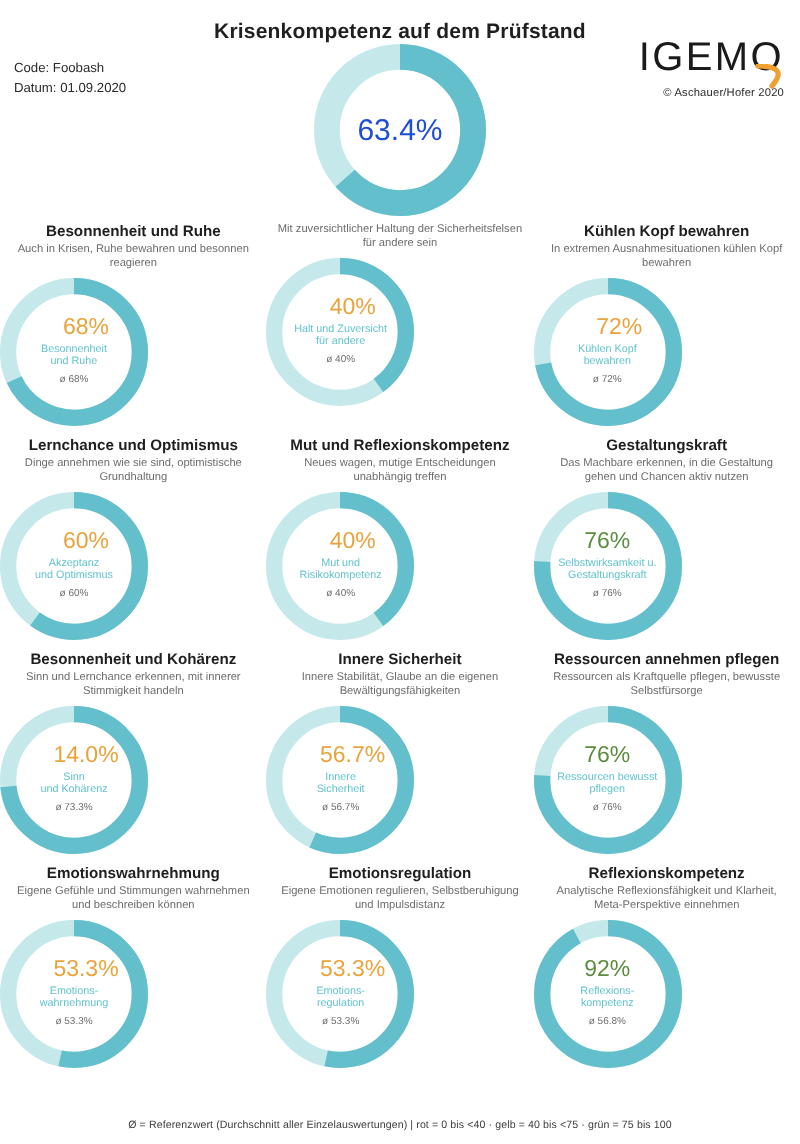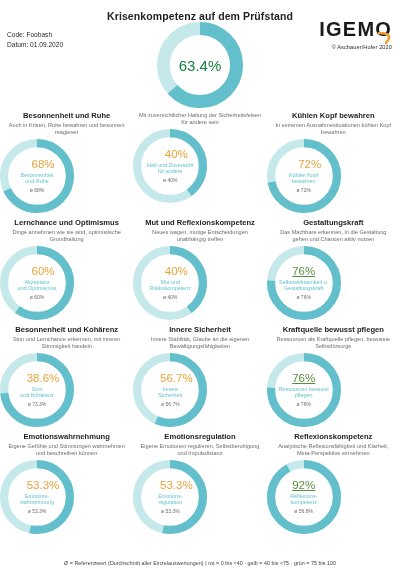--- a/index.html
+++ b/index.html
@@ -41,21 +41,21 @@
     color: #2b2b2b;
   }
   .logo-block {
     position: absolute;
     top: 18px;
     right: 8px;
     text-align: right;
   }
   .logo-word {
     font-size: 20px;
-    font-weight: bold;
+    font-weight: normal;
     letter-spacing: 1.2px;
     color: #1a1a1a;
     line-height: 22px;
     position: relative;
     display: inline-block;
   }
   .logo-swoosh {
     position: absolute;
     right: -1px;
     bottom: -5px;
@@ -131,24 +131,24 @@
     flex-direction: column;
     align-items: center;
     justify-content: center;
     text-align: center;
     pointer-events: none;
   }
   .dv {
     font-weight: normal;
     line-height: 1;
   }
-  .hero-value { font-size: 15px; color: #15803d; }
+  .hero-value { font-size: 15px; color: #1d4ed8; }
   .cell-value { font-size: 11.5px; margin-bottom: 1px; }
   .val-yellow { color: #E9A33A; margin-left: 12px; }
-  .val-green  { color: #5B8C3E; text-decoration: underline; }
+  .val-green  { color: #5B8C3E; }
   .dl {
     font-size: 5.4px;
     color: #63C3CE;
     line-height: 6.6px;
     max-width: 52px;
   }
   .dref {
     font-size: 5px;
     color: #6d6d6d;
     margin-top: 2px;
@@ -313,21 +313,21 @@
       <div class="cell">
         <div class="cell-title">Besonnenheit und Kohärenz</div>
         <div class="cell-sub">Sinn und Lernchance erkennen, mit innerer Stimmigkeit handeln</div>
         <div class="donut-wrap">
           <div class="donut">
             <svg viewBox="0 0 100 100">
               <circle cx="50" cy="50" r="44.5" fill="none" stroke="#C5E8EA" stroke-width="11"></circle>
               <circle cx="50" cy="50" r="44.5" fill="none" stroke="#62BFCB" stroke-width="11" stroke-dasharray="204.94807994223734 74.65366622725426"></circle>
             </svg>
             <div class="donut-center">
-              <div class="dv cell-value val-yellow">38.6%</div>
+              <div class="dv cell-value val-yellow">14.0%</div>
               <div class="dl">Sinn<br>und Kohärenz</div>
               <div class="dref">ø 73.3%</div>
             </div>
           </div>
         </div>
       </div>
       <div class="cell">
         <div class="cell-title">Innere Sicherheit</div>
         <div class="cell-sub">Innere Stabilität, Glaube an die eigenen Bewältigungsfähigkeiten</div>
         <div class="donut-wrap">
@@ -338,21 +338,21 @@
             </svg>
             <div class="donut-center">
               <div class="dv cell-value val-yellow">56.7%</div>
               <div class="dl">Innere<br>Sicherheit</div>
               <div class="dref">ø 56.7%</div>
             </div>
           </div>
         </div>
       </div>
       <div class="cell">
-        <div class="cell-title">Kraftquelle bewusst pflegen</div>
+        <div class="cell-title">Ressourcen annehmen pflegen</div>
         <div class="cell-sub">Ressourcen als Kraftquelle pflegen, bewusste Selbstfürsorge</div>
         <div class="donut-wrap">
           <div class="donut">
             <svg viewBox="0 0 100 100">
               <circle cx="50" cy="50" r="44.5" fill="none" stroke="#C5E8EA" stroke-width="11"></circle>
               <circle cx="50" cy="50" r="44.5" fill="none" stroke="#62BFCB" stroke-width="11" stroke-dasharray="212.49732708881362 67.10441908067799"></circle>
             </svg>
             <div class="donut-center">
               <div class="dv cell-value val-green">76%</div>
               <div class="dl">Ressourcen bewusst<br>pflegen</div>

